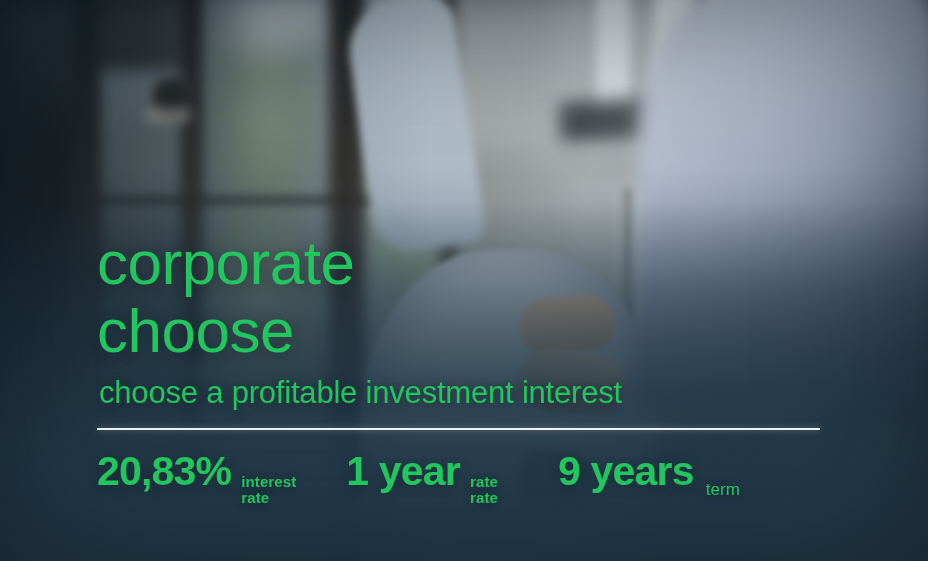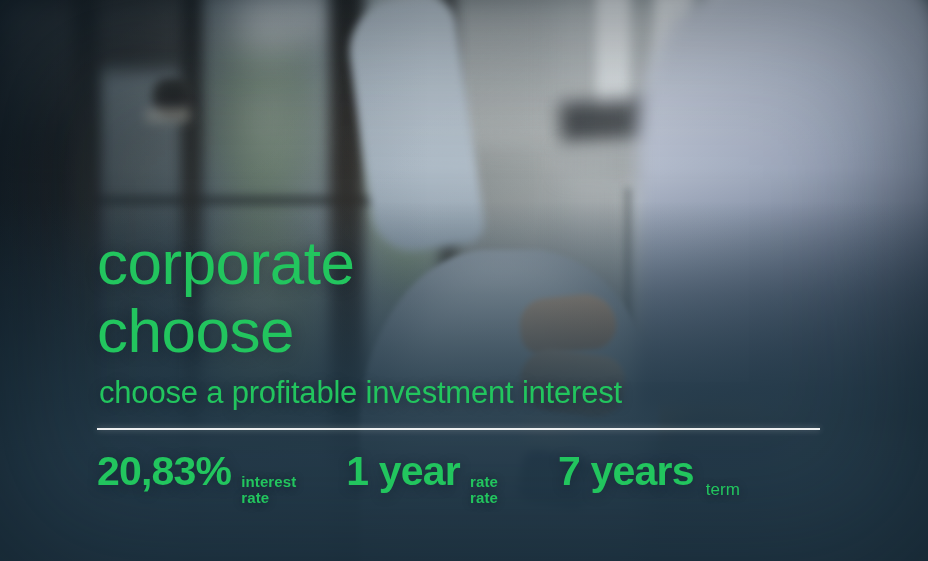--- a/index.html
+++ b/index.html
@@ -485,20 +485,20 @@
 
       <div class="stat stat-2">
         <span class="stat-value">1 year</span>
         <span class="stat-label">
           <span class="lbl-line">rate</span>
           <span class="lbl-line">rate</span>
         </span>
       </div>
 
       <div class="stat stat-3">
-        <span class="stat-value">7 years</span>
+        <span class="stat-value">9 years</span>
         <span class="stat-label single">term</span>
       </div>
 
     </div>
   </div>
 
 </div>
 
 </body></html>

